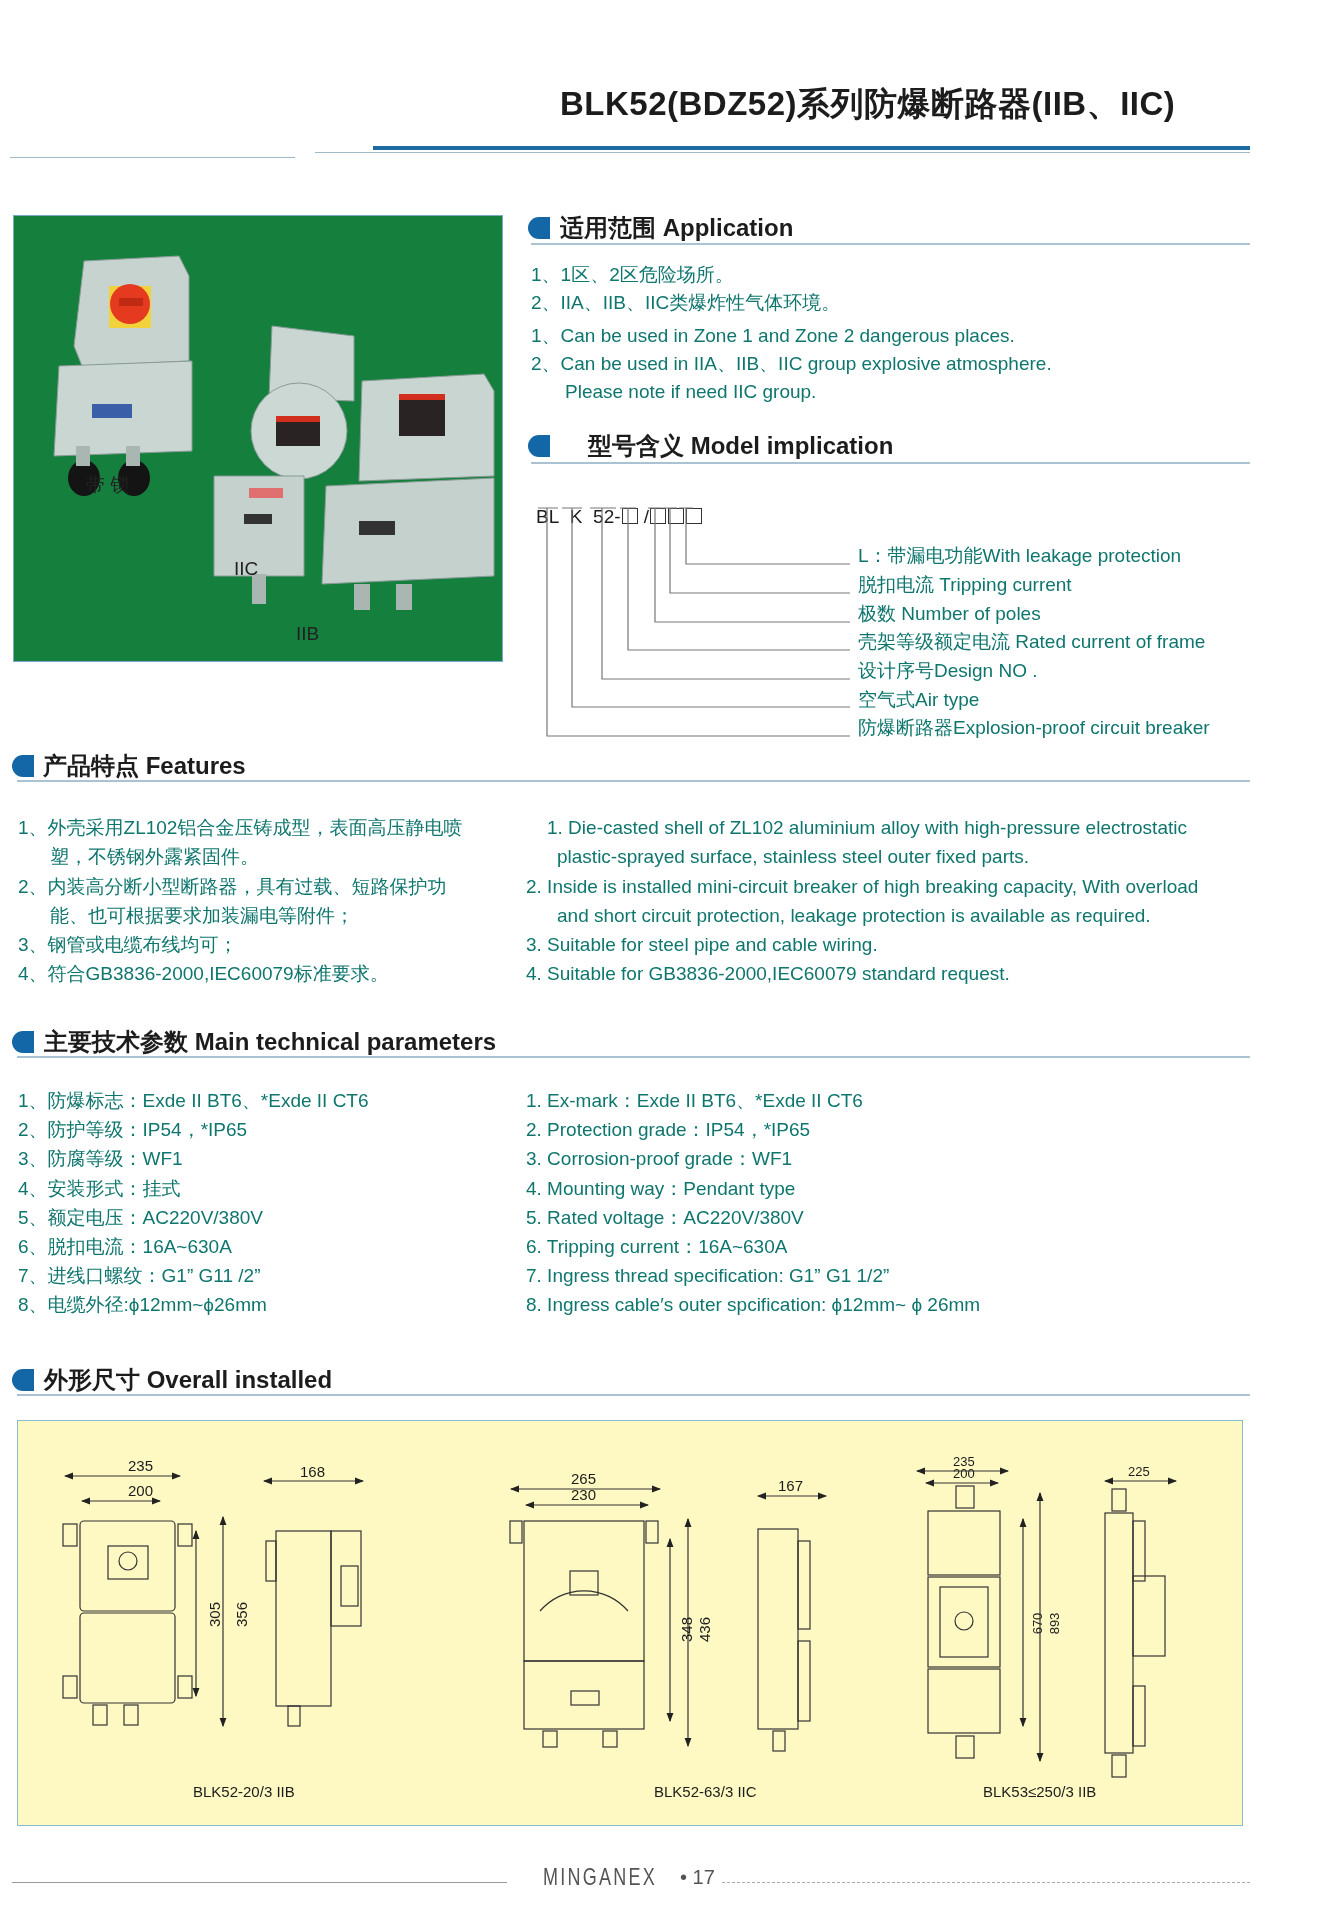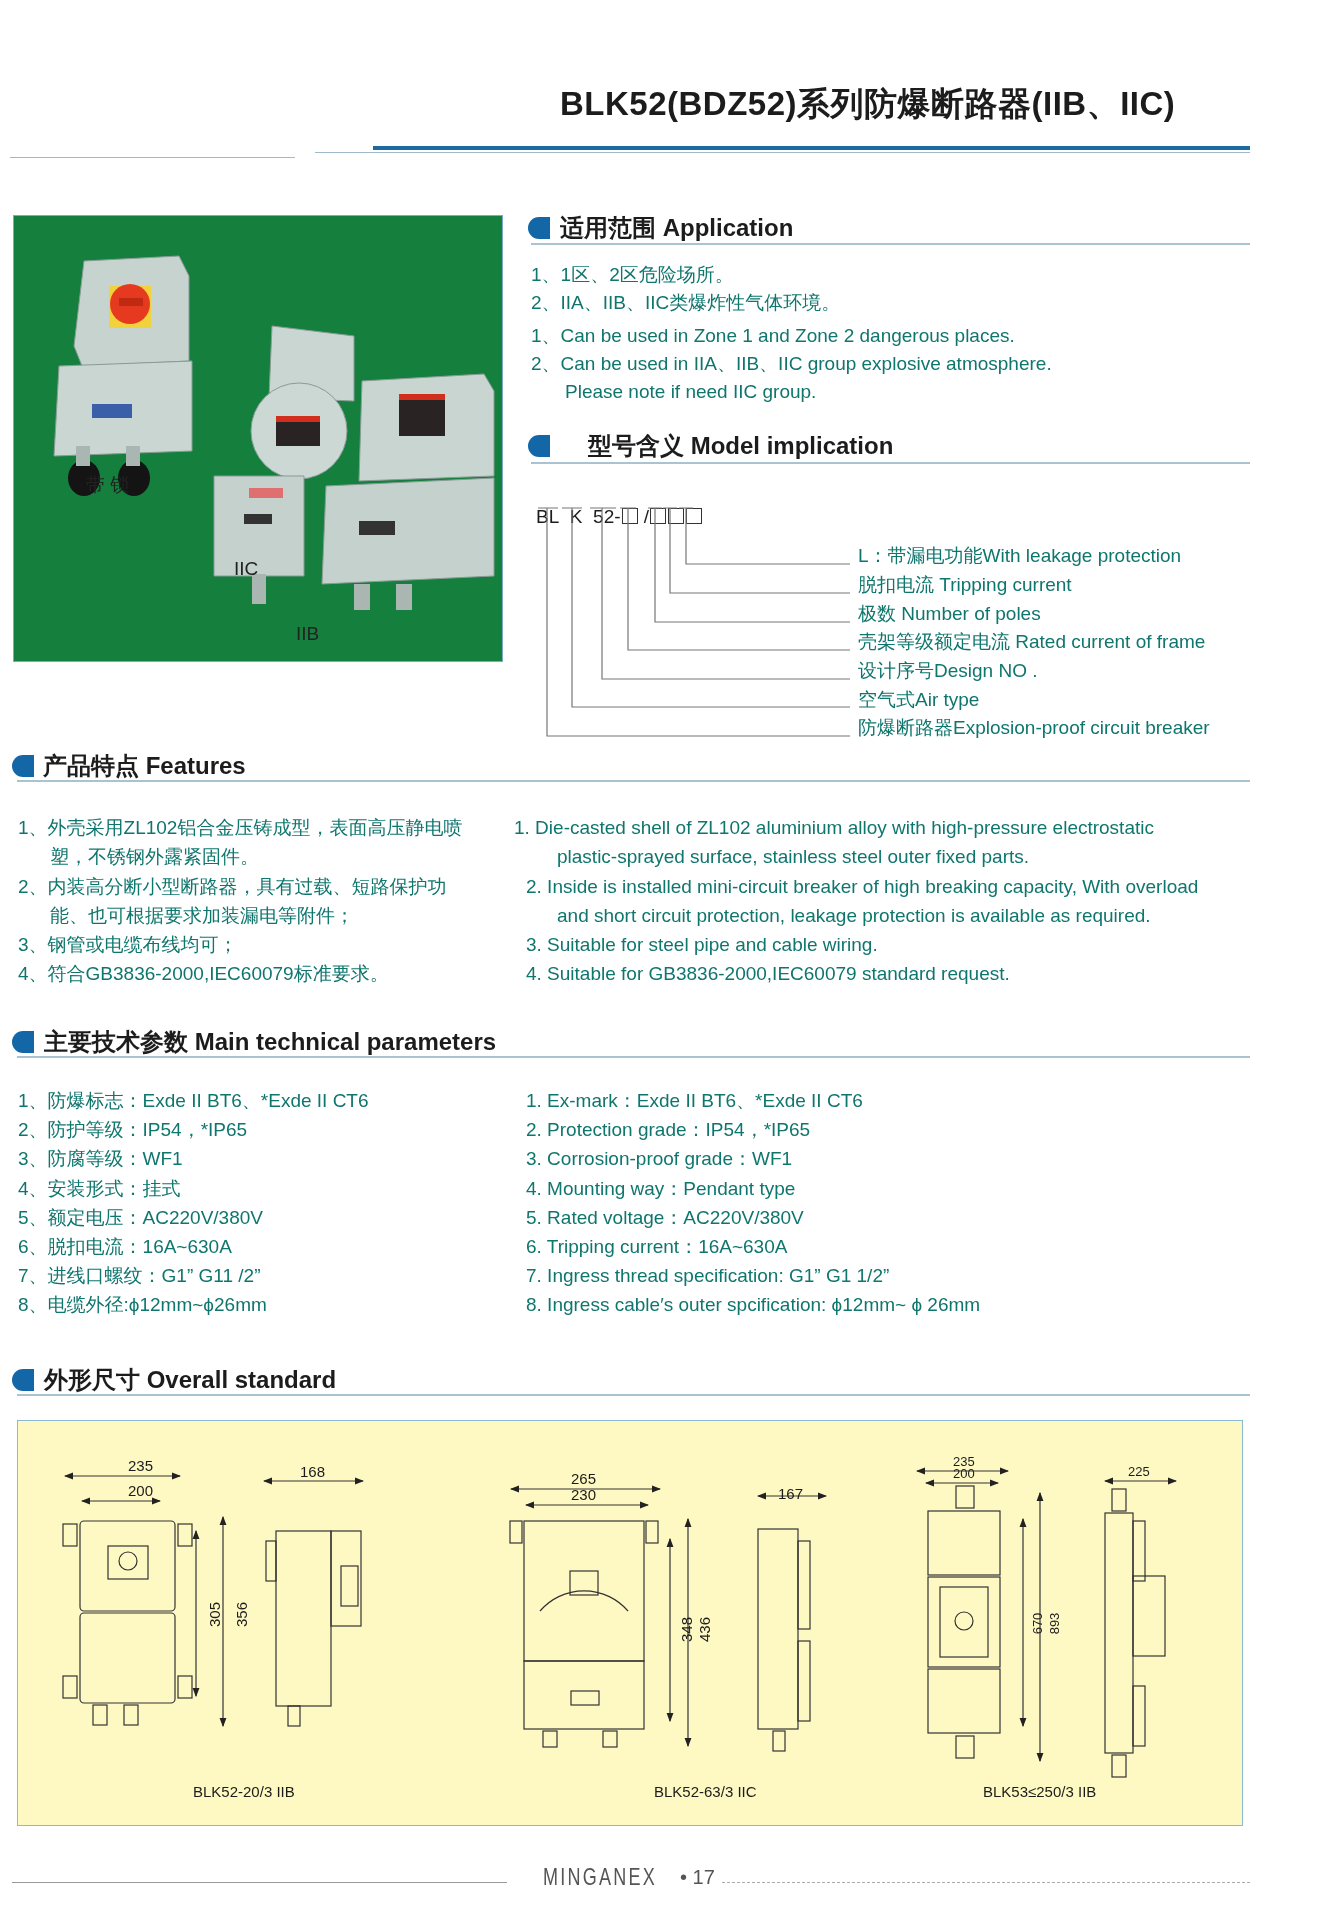--- a/index.html
+++ b/index.html
@@ -118,21 +118,21 @@
   <div class="sec-mark"></div>
   <div class="sec-title">产品特点 Features</div>
 </div>
 <div class="abs sec-line" style="left:17px;top:780px;width:1233px;"></div>
 <div class="abs txt" style="left:18px;top:813px;">1、外壳采用ZL102铝合金压铸成型，表面高压静电喷</div>
 <div class="abs txt" style="left:50px;top:842px;">塑，不锈钢外露紧固件。</div>
 <div class="abs txt" style="left:18px;top:872px;">2、内装高分断小型断路器，具有过载、短路保护功</div>
 <div class="abs txt" style="left:50px;top:901px;">能、也可根据要求加装漏电等附件；</div>
 <div class="abs txt" style="left:18px;top:930px;">3、钢管或电缆布线均可；</div>
 <div class="abs txt" style="left:18px;top:959px;">4、符合GB3836-2000,IEC60079标准要求。</div>
-<div class="abs txt" style="left:514px;top:813px;">1.  Die-casted shell of ZL102 aluminium alloy with high-pressure electrostatic</div>
+<div class="abs txt" style="left:547px;top:813px;">1.  Die-casted shell of ZL102 aluminium alloy with high-pressure electrostatic</div>
 <div class="abs txt" style="left:557px;top:842px;">plastic-sprayed surface, stainless steel outer fixed parts.</div>
 <div class="abs txt" style="left:526px;top:872px;">2.  Inside is installed mini-circuit breaker of high breaking capacity, With overload</div>
 <div class="abs txt" style="left:557px;top:901px;">and  short circuit protection, leakage protection is available as required.</div>
 <div class="abs txt" style="left:526px;top:930px;">3.  Suitable for steel pipe and cable wiring.</div>
 <div class="abs txt" style="left:526px;top:959px;">4.  Suitable for GB3836-2000,IEC60079 standard request.</div>
 
 <div class="abs sec-head" style="left:12px;top:1026px;">
   <div class="sec-mark"></div>
   <div class="sec-title">主要技术参数 Main technical parameters</div>
 </div>
@@ -149,21 +149,21 @@
 <div class="abs txt" style="left:526px;top:1115px;">2.  Protection grade：IP54，*IP65</div>
 <div class="abs txt" style="left:526px;top:1144px;">3.  Corrosion-proof grade：WF1</div>
 <div class="abs txt" style="left:526px;top:1174px;">4.  Mounting way：Pendant type</div>
 <div class="abs txt" style="left:526px;top:1203px;">5.  Rated voltage：AC220V/380V</div>
 <div class="abs txt" style="left:526px;top:1232px;">6.  Tripping current：16A~630A</div>
 <div class="abs txt" style="left:526px;top:1261px;">7.  Ingress thread specification: G1”  G1 1/2”</div>
 <div class="abs txt" style="left:526px;top:1290px;">8.  Ingress cable′s outer spcification: ϕ12mm~ ϕ 26mm</div>
 
 <div class="abs sec-head" style="left:12px;top:1364px;">
   <div class="sec-mark"></div>
-  <div class="sec-title">外形尺寸  Overall standard</div>
+  <div class="sec-title">外形尺寸  Overall installed</div>
 </div>
 <div class="abs sec-line" style="left:17px;top:1394px;width:1233px;"></div>
 
 <div class="abs dim-panel">
   <svg width="1224" height="404" viewBox="0 0 1224 404">
     <defs>
       <marker id="ar" markerWidth="8" markerHeight="8" refX="7" refY="4" orient="auto">
         <path d="M0,1 L8,4 L0,7 Z" fill="#222"></path>
       </marker>
       <marker id="al" markerWidth="8" markerHeight="8" refX="1" refY="4" orient="auto">
@@ -250,21 +250,21 @@
   
   <div class="abs dim-label" style="left:110px;top:36px;">235</div>
   <div class="abs dim-label" style="left:110px;top:61px;">200</div>
   <div class="abs dim-label" style="left:184px;top:185px;transform:rotate(-90deg);">305</div>
   <div class="abs dim-label" style="left:211px;top:185px;transform:rotate(-90deg);">356</div>
   <div class="abs dim-label" style="left:282px;top:42px;">168</div>
   <div class="abs dim-label" style="left:553px;top:49px;">265</div>
   <div class="abs dim-label" style="left:553px;top:65px;">230</div>
   <div class="abs dim-label" style="left:656px;top:200px;transform:rotate(-90deg);">348</div>
   <div class="abs dim-label" style="left:674px;top:200px;transform:rotate(-90deg);">436</div>
-  <div class="abs dim-label" style="left:760px;top:56px;margin-top:8px;">167</div>
+  <div class="abs dim-label" style="left:760px;top:56px;">167</div>
   <div class="abs dim-label" style="left:935px;top:33px;font-size:13px;">235</div>
   <div class="abs dim-label" style="left:935px;top:45px;font-size:13px;">200</div>
   <div class="abs dim-label" style="left:1009px;top:195px;transform:rotate(-90deg);font-size:13px;">670</div>
   <div class="abs dim-label" style="left:1026px;top:195px;transform:rotate(-90deg);font-size:13px;">893</div>
   <div class="abs dim-label" style="left:1110px;top:43px;font-size:13px;">225</div>
   
   <div class="abs dim-label" style="left:175px;top:362px;">BLK52-20/3 IIB</div>
   <div class="abs dim-label" style="left:636px;top:362px;">BLK52-63/3 IIC</div>
   <div class="abs dim-label" style="left:965px;top:362px;">BLK53≤250/3 IIB</div>
 </div>

